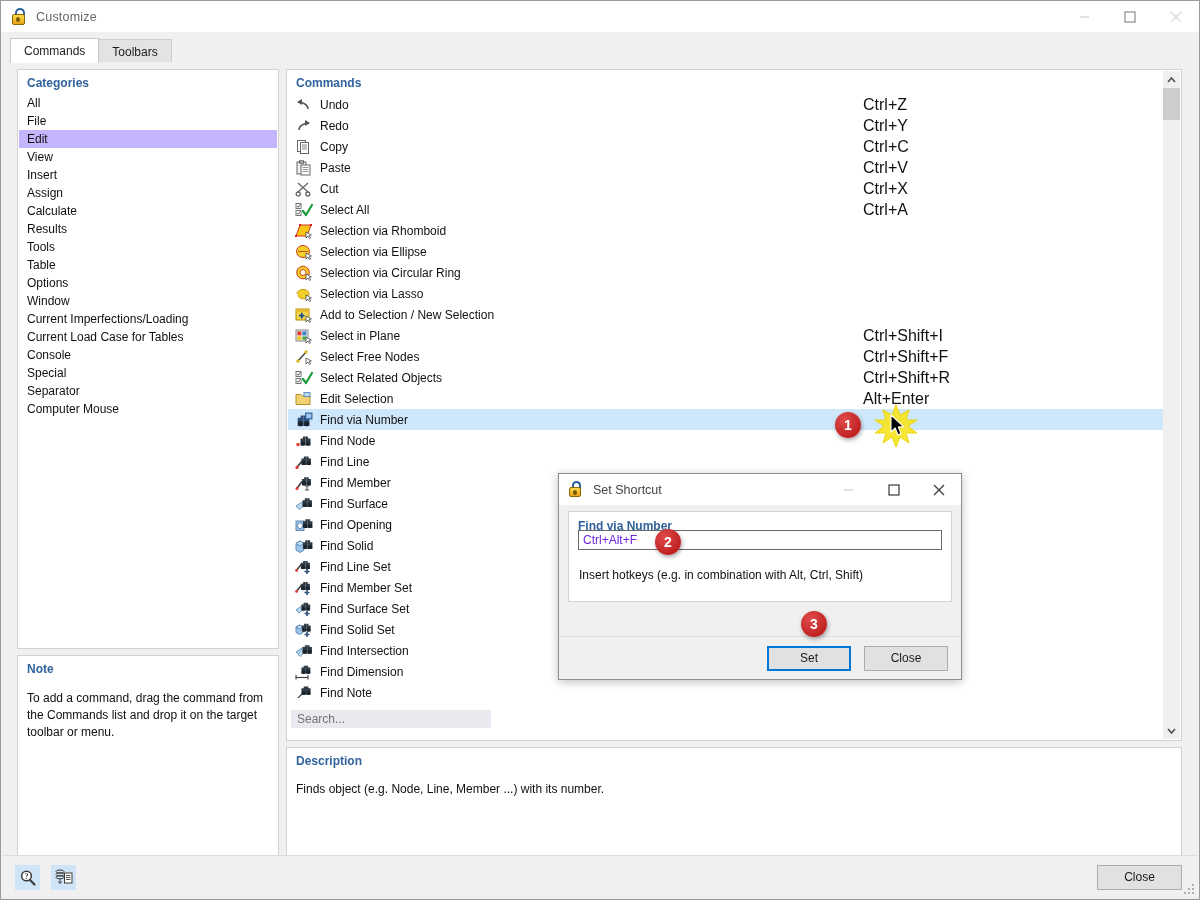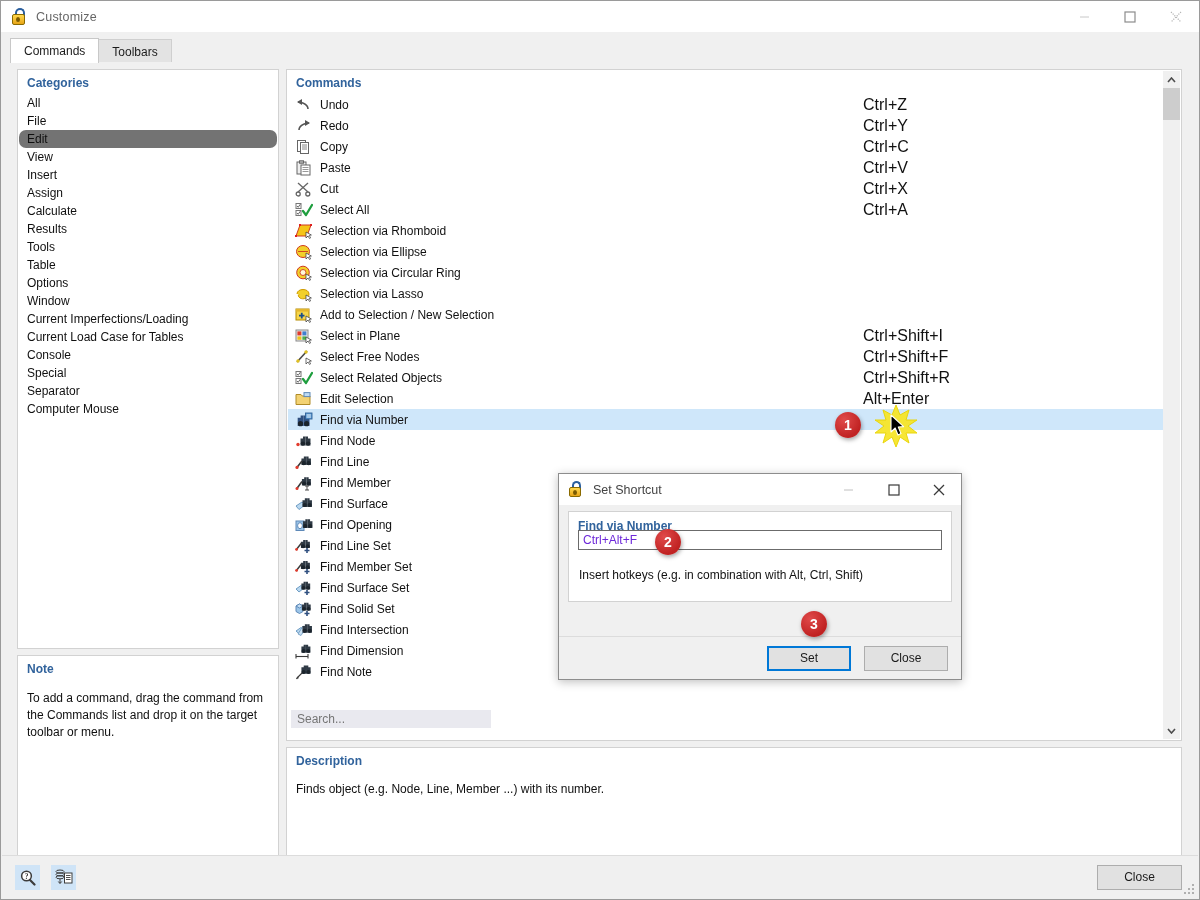--- a/index.html
+++ b/index.html
@@ -89,21 +89,21 @@
   .panel-header {
     font-size:12px; font-weight:bold; color:#31639c;
     padding:6px 9px 3px 9px;
   }
 
   #categories-panel { left:15px; top:7px; width:262px; height:580px; }
   #cat-list { position:absolute; left:1px; top:24px; right:1px; bottom:1px; overflow:hidden; }
   .cat-item {
     height:18px; line-height:18px; padding-left:8px; font-size:12px; color:#101010;
   }
-  .cat-item.selected { background:#737373;border-radius:7px; }
+  .cat-item.selected { background:#c4b5fd; }
 
   #note-panel { left:15px; top:593px; width:262px; height:241px; }
   #note-body {
     padding:11px 9px 0 9px; font-size:12px; line-height:17px; color:#101010;
   }
 
   
   #commands-panel { left:284px; top:7px; right:16px; height:672px; }
   #cmd-scrollarea {
     position:absolute; left:1px; top:24px; right:18px; bottom:42px; overflow:hidden;
@@ -575,20 +575,35 @@
                 <ellipse cx="5" cy="8.7" rx="2.4" ry="3" fill="#fff" stroke="#5e89b8"></ellipse>
                 <g transform="translate(7,1.4) scale(0.95)">
                   <path d="M1 3 L3.5 3 L3.5 1 L6 1 L6 10 L1 10 Z" fill="#2f3a45"></path>
                   <path d="M11 3 L8.5 3 L8.5 1 L6 1 L6 10 L11 10 Z" fill="#2f3a45"></path>
                   <circle cx="3.4" cy="8" r="2.2" fill="#1b242c"></circle>
                   <circle cx="8.6" cy="8" r="2.2" fill="#1b242c"></circle>
                 </g>
               </svg>
             </span>
             <span class="cmd-label">Find Opening</span>
+          </div>
+          <div class="cmd-row">
+            <span class="cmd-icon">
+              <svg width="18" height="16" viewBox="0 0 18 16">
+                <polygon points="1,5.5 5,3 9,5.5 9,12 5,14.5 1,12" fill="#9cc5e8" stroke="#5e89b8"></polygon>
+                <polygon points="1,5.5 5,3 9,5.5 5,8" fill="#c8e0f5" stroke="#5e89b8"></polygon>
+                <g transform="translate(7,1.4) scale(0.95)">
+                  <path d="M1 3 L3.5 3 L3.5 1 L6 1 L6 10 L1 10 Z" fill="#2f3a45"></path>
+                  <path d="M11 3 L8.5 3 L8.5 1 L6 1 L6 10 L11 10 Z" fill="#2f3a45"></path>
+                  <circle cx="3.4" cy="8" r="2.2" fill="#1b242c"></circle>
+                  <circle cx="8.6" cy="8" r="2.2" fill="#1b242c"></circle>
+                </g>
+              </svg>
+            </span>
+            <span class="cmd-label">Find Solid</span>
           </div>
           <div class="cmd-row">
             <span class="cmd-icon">
               <svg width="18" height="16" viewBox="0 0 18 16">
                 <g transform="translate(5,1) scale(0.9)">
                   <path d="M1 3 L3.5 3 L3.5 1 L6 1 L6 10 L1 10 Z" fill="#2f3a45"></path>
                   <path d="M11 3 L8.5 3 L8.5 1 L6 1 L6 10 L11 10 Z" fill="#2f3a45"></path>
                   <circle cx="3.4" cy="8" r="2.2" fill="#1b242c"></circle>
                   <circle cx="8.6" cy="8" r="2.2" fill="#1b242c"></circle>
                 </g>

